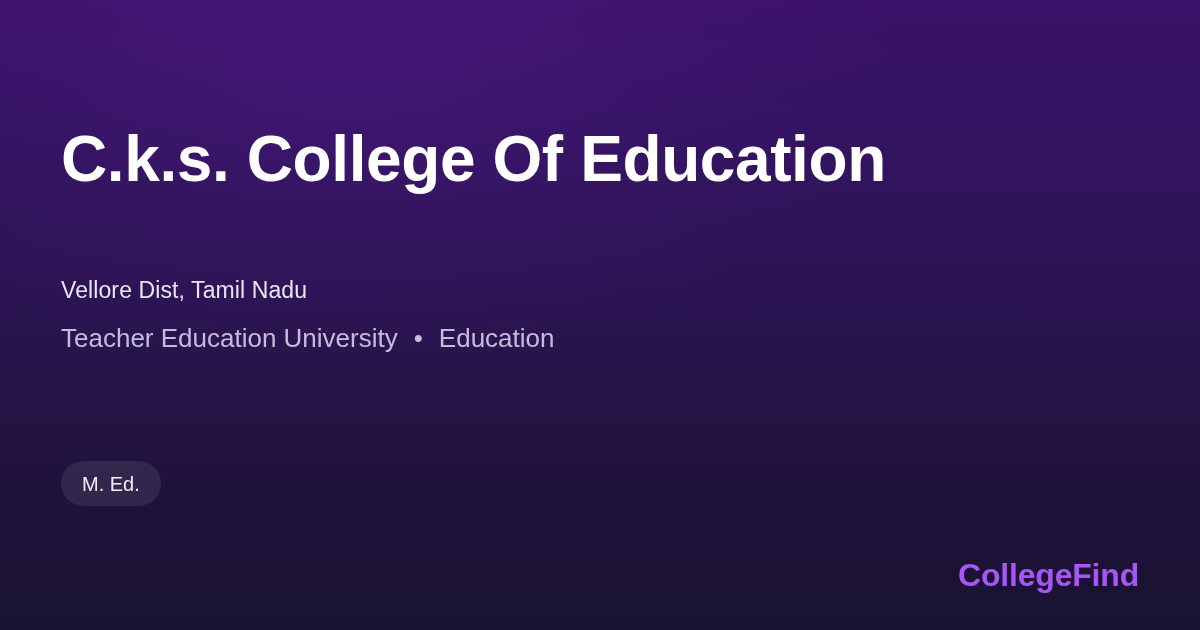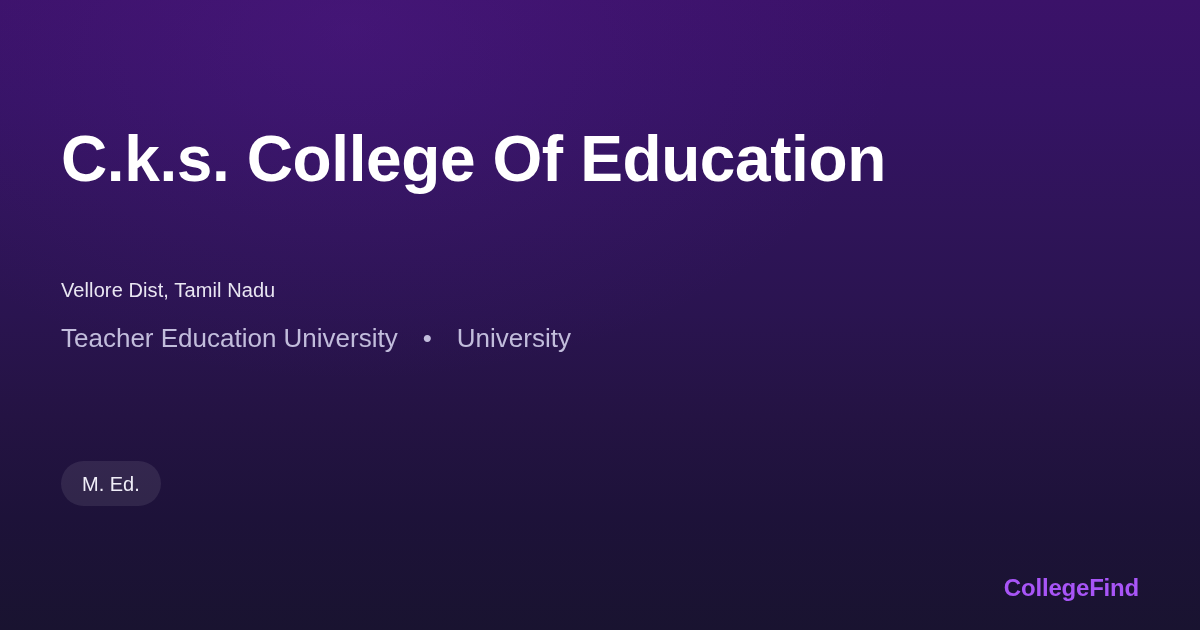--- a/index.html
+++ b/index.html
@@ -62,36 +62,36 @@
     max-width: 1010px;
   }
 
   .meta-block {
     position: absolute;
     top: 270px;
     left: 0;
   }
 
   .card-location {
-    font-size: 20px;
+    font-size: 23px;
     line-height: 40px;
     font-weight: 400;
     color: #e9e6f2;
     letter-spacing: 0.1px;
   }
 
   .card-category {
     margin-top: 11px;
     font-size: 26px;
     line-height: 34px;
     font-weight: 400;
     color: #c2bddc;
     display: flex;
     align-items: flex-start;
-    gap: 16px;
+    gap: 7px;
   }
 
   .sep-dot {
     display: inline-block;
     margin: 0 9px;
     color: #c2bddc;
   }
 
   .pill-row {
     position: absolute;
@@ -114,22 +114,22 @@
     color: #f0eef8;
     font-size: 20px;
     font-weight: 400;
     line-height: 1;
     white-space: nowrap;
   }
 
   .brand {
     position: absolute;
     right: 0;
-    bottom: 28px;
-    font-size: 24px;
+    bottom: 36px;
+    font-size: 32px;
     font-weight: 700;
     color: #a855f7;
     letter-spacing: -0.2px;
     text-align: right;
   }
 </style>
 </head>
 <body>
 
 <div class="og-card">
@@ -139,21 +139,21 @@
   <div class="content">
 
     <h1 class="card-title">C.k.s. College Of Education</h1>
 
     <div class="meta-block">
       <div class="card-location">Vellore Dist, Tamil Nadu</div>
 
       <div class="card-category">
         <span>Teacher Education University</span>
         <span class="sep-dot">•</span>
-        <span>University</span>
+        <span>Education</span>
       </div>
     </div>
 
     <div class="pill-row">
       <span class="pill">M. Ed.</span>
     </div>
 
     <div class="brand">CollegeFind</div>
 
   </div>

